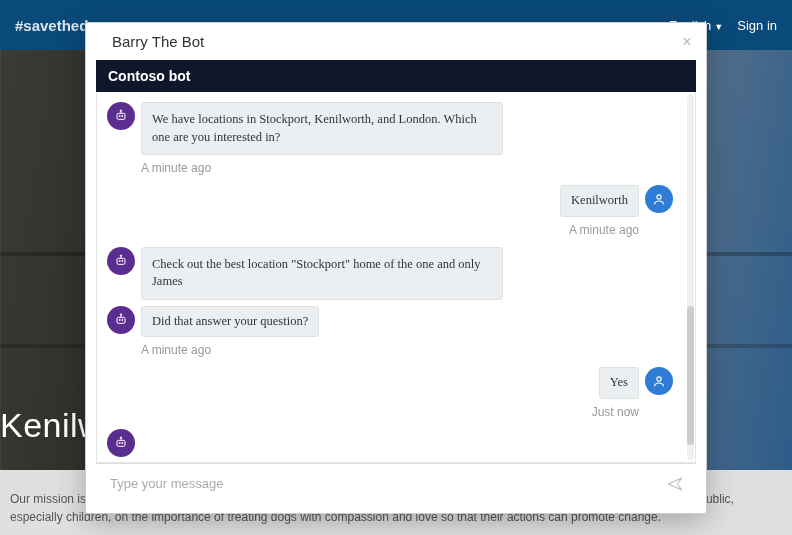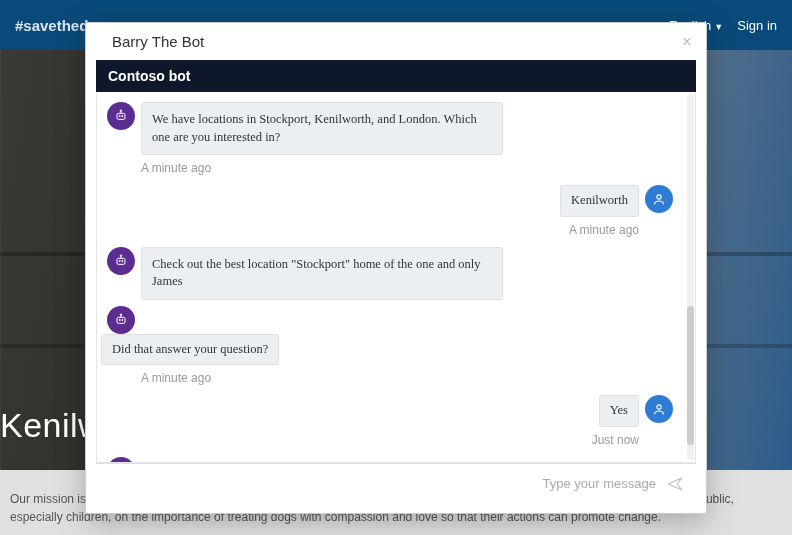--- a/index.html
+++ b/index.html
@@ -46,21 +46,21 @@
   .timestamp.right{text-align:right;margin:2px 40px 10px 0;}
 
   .rating-row{display:flex;gap:14px;margin-top:8px;}
   .rating-item{display:flex;flex-direction:column;align-items:center;cursor:pointer;width:38px;}
   .rating-face{width:26px;height:26px;border:2px solid #1b3a57;border-radius:50%;position:relative;}
   .rating-face::before,.rating-face::after{content:"";position:absolute;background:#1b3a57;}
   .face-excellent{position:relative;}
   .face-excellent .outer{position:absolute;inset:-4px;border:2px solid #1b3a57;border-radius:50%;}
 
   .chat-input-row{display:flex;align-items:center;border-top:1px solid #ddd;padding:6px 8px;}
-  .chat-input{flex:1;border:none;outline:none;font-size:13px;padding:6px;color:#b91c1c;text-align:right;}
+  .chat-input{flex:1;border:none;outline:none;font-size:13px;padding:6px;color:#b91c1c;}
   .chat-input::placeholder{color:#aaa;}
   .send-btn{width:26px;height:26px;display:flex;align-items:center;justify-content:center;cursor:pointer;opacity:.55;}
   .send-btn svg{width:18px;height:18px;}
 
   .lang-caret{font-size:9px;margin-left:3px;}
 </style>
 </head>
 <body>
 
 <div class="bg-page">
@@ -121,21 +121,21 @@
                   <rect x="6" y="8" width="12" height="9" rx="2" fill="none" stroke="#fff" stroke-width="1.5"></rect>
                   <circle cx="10" cy="12" r="1"></circle>
                   <circle cx="14" cy="12" r="1"></circle>
                   <line x1="12" y1="5" x2="12" y2="8" stroke="#fff" stroke-width="1.5"></line>
                   <circle cx="12" cy="4" r="1.2" fill="#fff"></circle>
                 </svg>
             </div>
             <div class="bubble">Check out the best location "Stockport" home of the one and only James</div>
           </div>
 
-          <div class="msg-row" style="margin-top:6px;flex-direction:column;">
+          <div class="msg-row" style="margin-top:6px;">
             <div class="avatar bot">
               <svg viewBox="0 0 24 24">
                   <rect x="6" y="8" width="12" height="9" rx="2" fill="none" stroke="#fff" stroke-width="1.5"></rect>
                   <circle cx="10" cy="12" r="1"></circle>
                   <circle cx="14" cy="12" r="1"></circle>
                   <line x1="12" y1="5" x2="12" y2="8" stroke="#fff" stroke-width="1.5"></line>
                   <circle cx="12" cy="4" r="1.2" fill="#fff"></circle>
                 </svg>
             </div>
             <div class="bubble small">Did that answer your question?</div>

